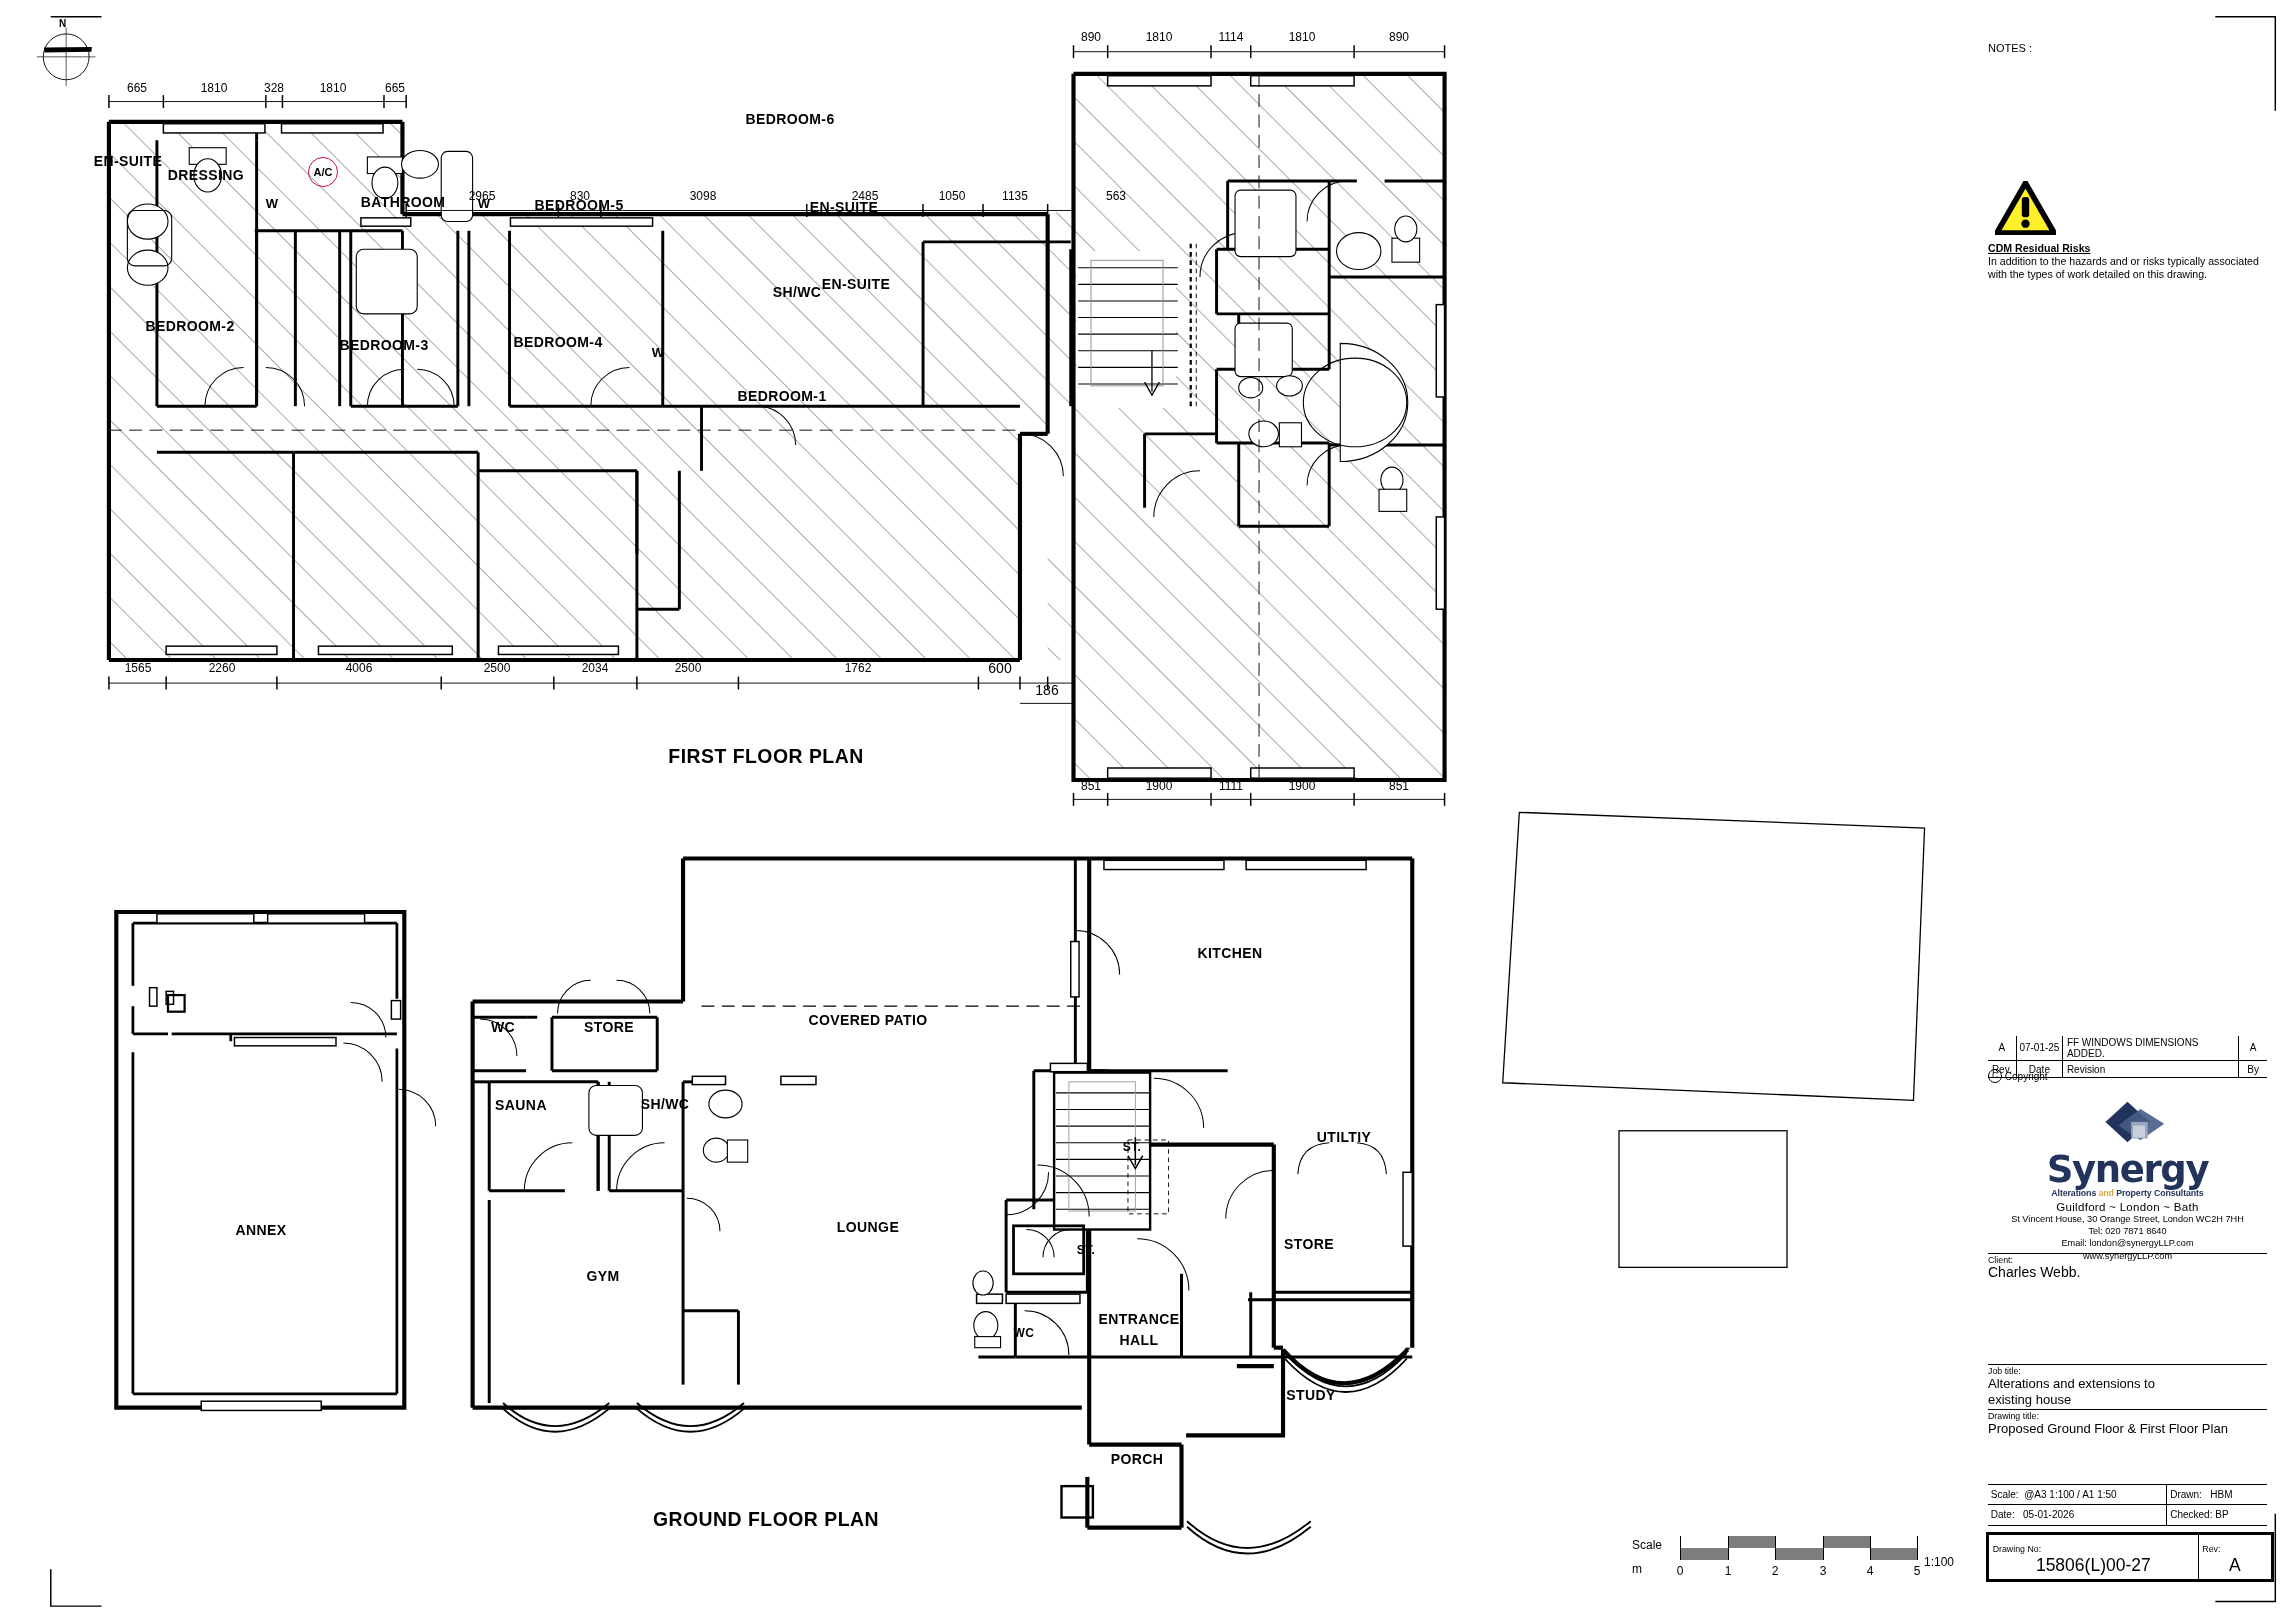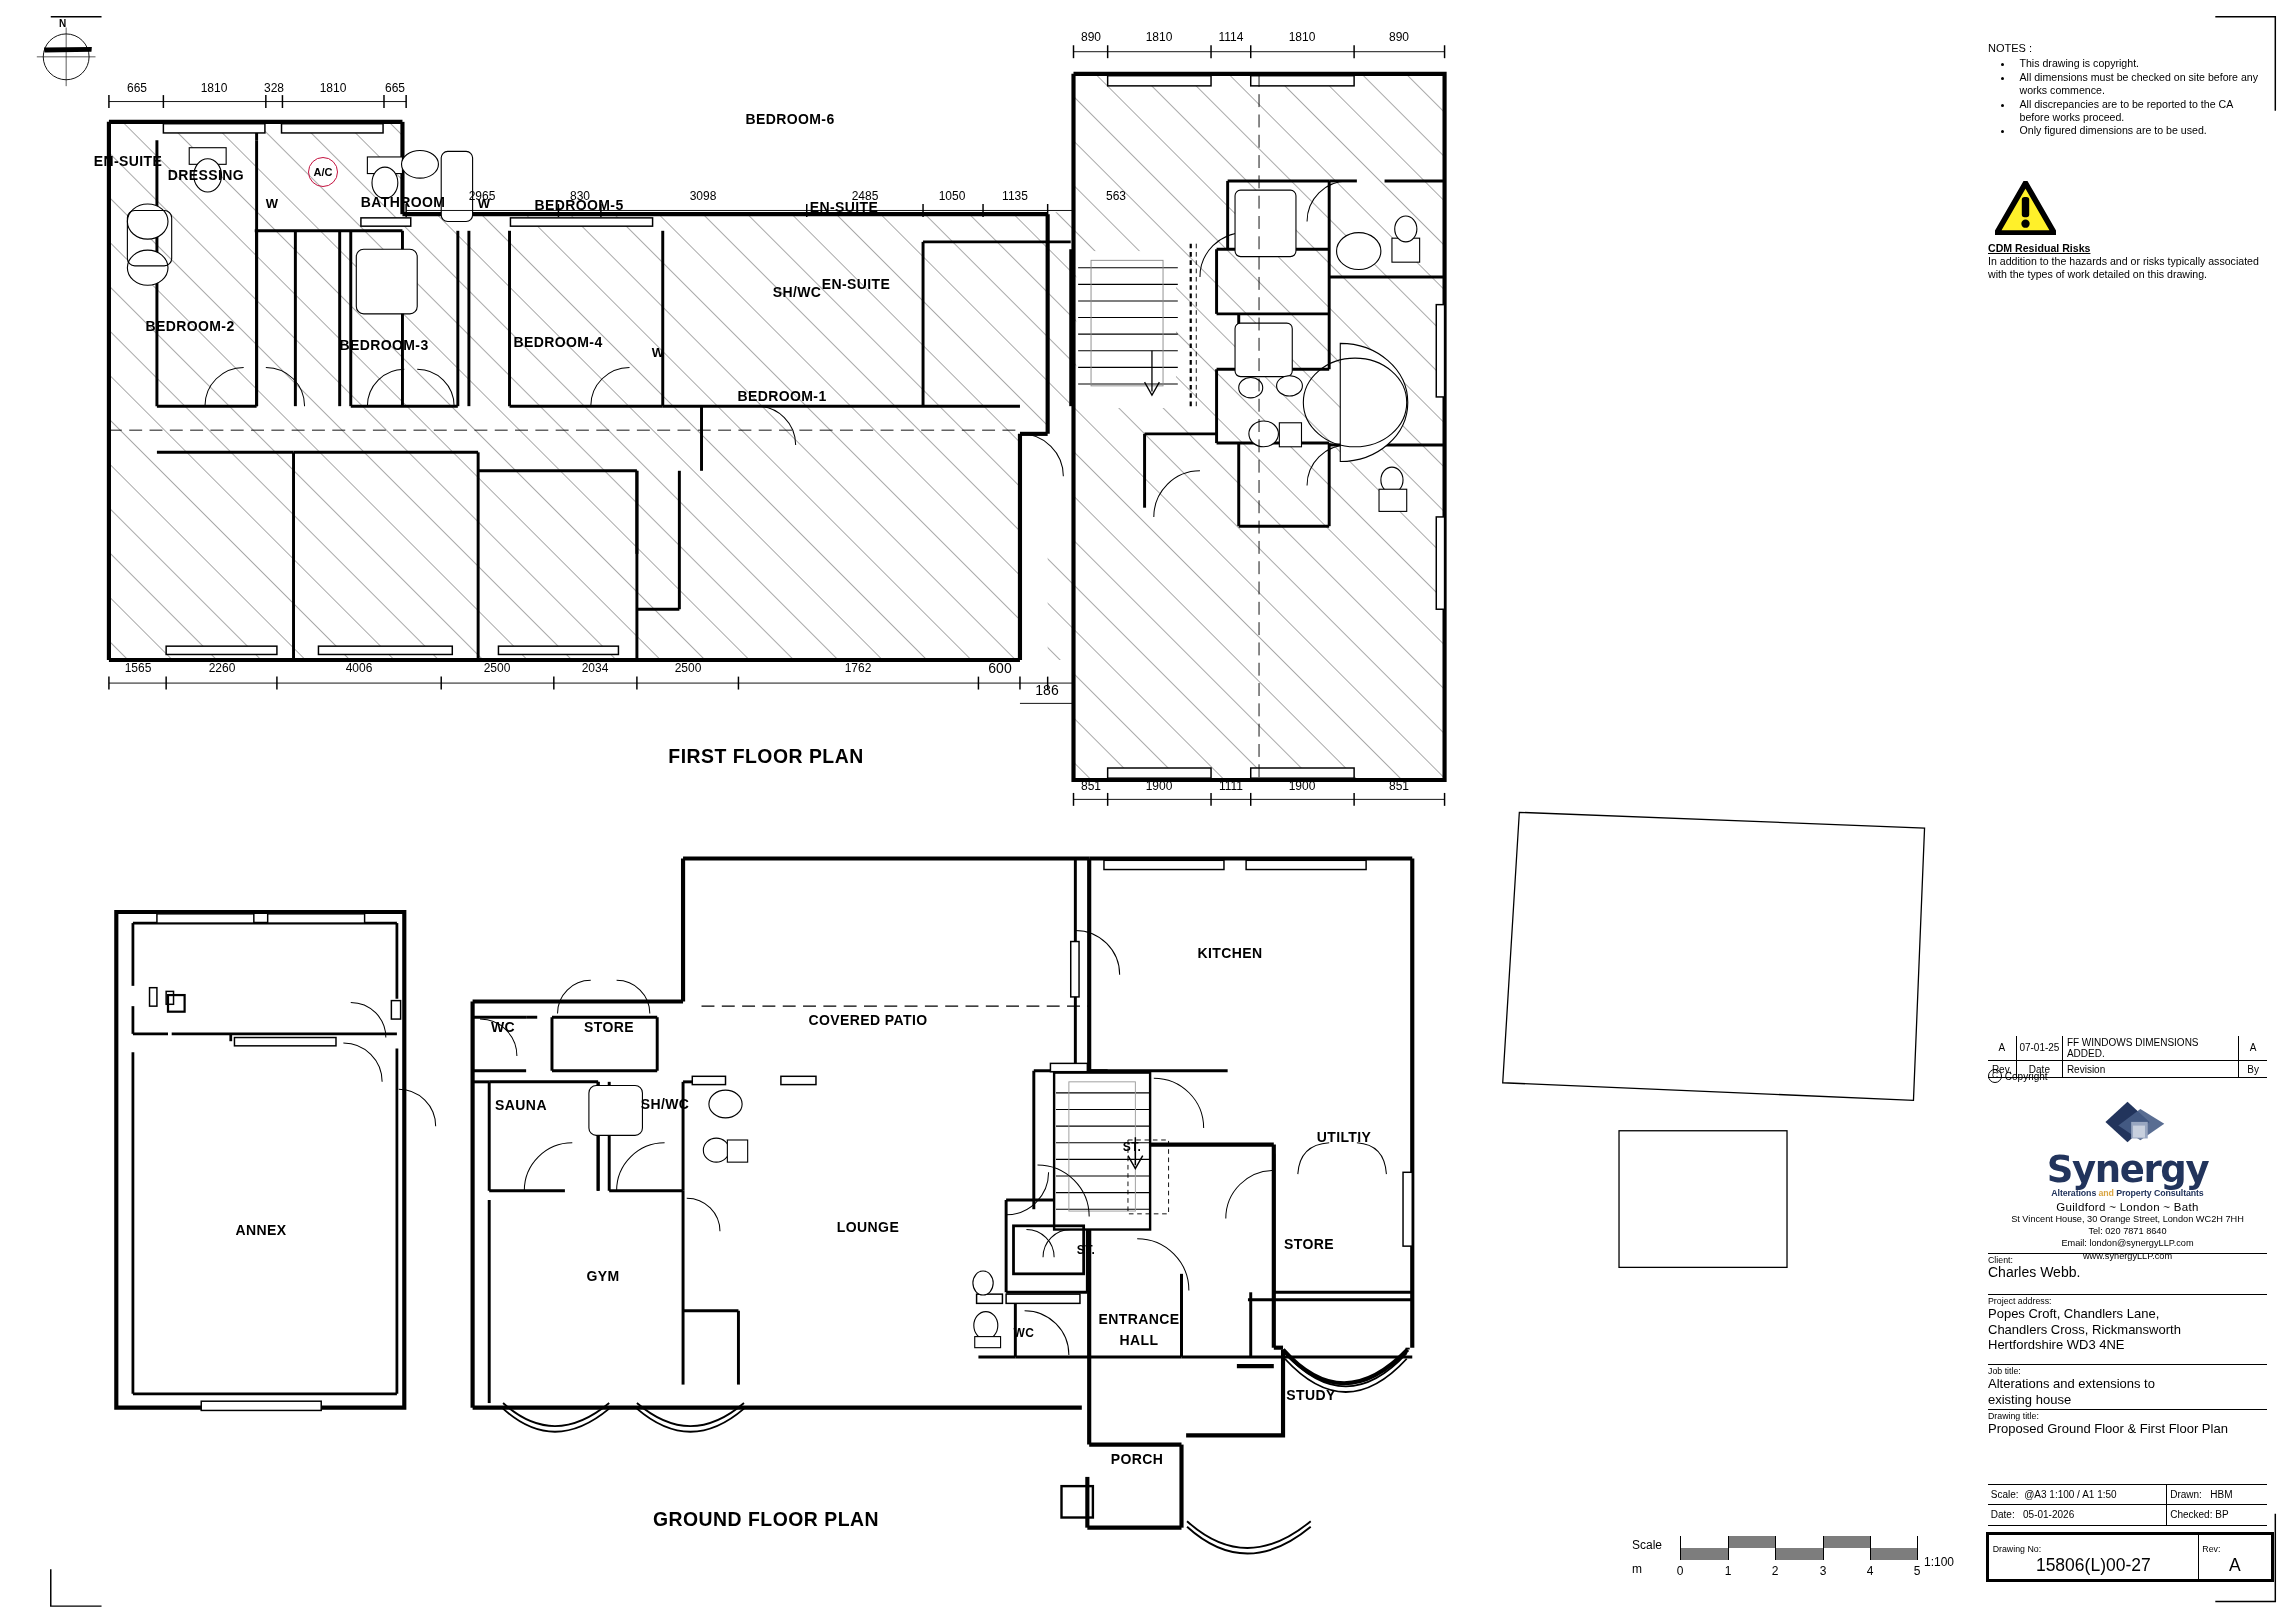--- a/index.html
+++ b/index.html
@@ -658,26 +658,20 @@
 
   <div class="plantitle" style="left:766px;top:1519px">GROUND FLOOR PLAN</div>
 
   <svg class="plansvg" viewBox="0 0 2482 1755">
     <polygon points="1646,880 2085,897 2073,1192 1628,1173" fill="#fff" stroke="#000" stroke-width="1.4"></polygon>
     <rect x="1754" y="1225" width="182" height="148" fill="#fff" stroke="#000" stroke-width="1.4"></rect>
   </svg>
 
   <div id="notes">
     <div class="hd">NOTES :</div>
-    <ul>
-      <li>This drawing is copyright.</li>
-      <li>All dimensions must be checked on site before any works commence.</li>
-      <li>All discrepancies are to be reported to the CA before works proceed.</li>
-      <li>Only figured dimensions are to be used.</li>
-    </ul>
   </div>
 
   <div id="warn">
     <svg width="61" height="54" viewBox="0 0 66 58">
       <polygon points="33,2 64,56 2,56" fill="#FFF02A" stroke="#000" stroke-width="6" stroke-linejoin="round"></polygon>
       <rect x="29" y="17" width="8" height="22" rx="3" fill="#000"></rect>
       <circle cx="33" cy="46" r="4.5" fill="#000"></circle>
     </svg>
   </div>
 
@@ -725,26 +719,20 @@
       <div>Email: london@synergyLLP.com</div>
       <div>www.synergyLLP.com</div>
     </div>
   </div>
 
   <div class="tfield" style="top:1253px">
     <div class="lbl">Client:</div>
     <div class="val">Charles Webb.</div>
   </div>
 
-  <div class="tfield" style="top:1294px">
-    <div class="lbl">Project address:</div>
-    <div class="val sm">Popes Croft, Chandlers Lane,</div>
-    <div class="val sm">Chandlers Cross, Rickmansworth</div>
-    <div class="val sm">Hertfordshire WD3 4NE</div>
-  </div>
 
   <div class="tfield" style="top:1364px">
     <div class="lbl">Job title:</div>
     <div class="val sm">Alterations and extensions to</div>
     <div class="val sm">existing house</div>
   </div>
 
   <div class="tfield" style="top:1409px">
     <div class="lbl">Drawing title:</div>
     <div class="val sm">Proposed Ground Floor &amp; First Floor Plan</div>

